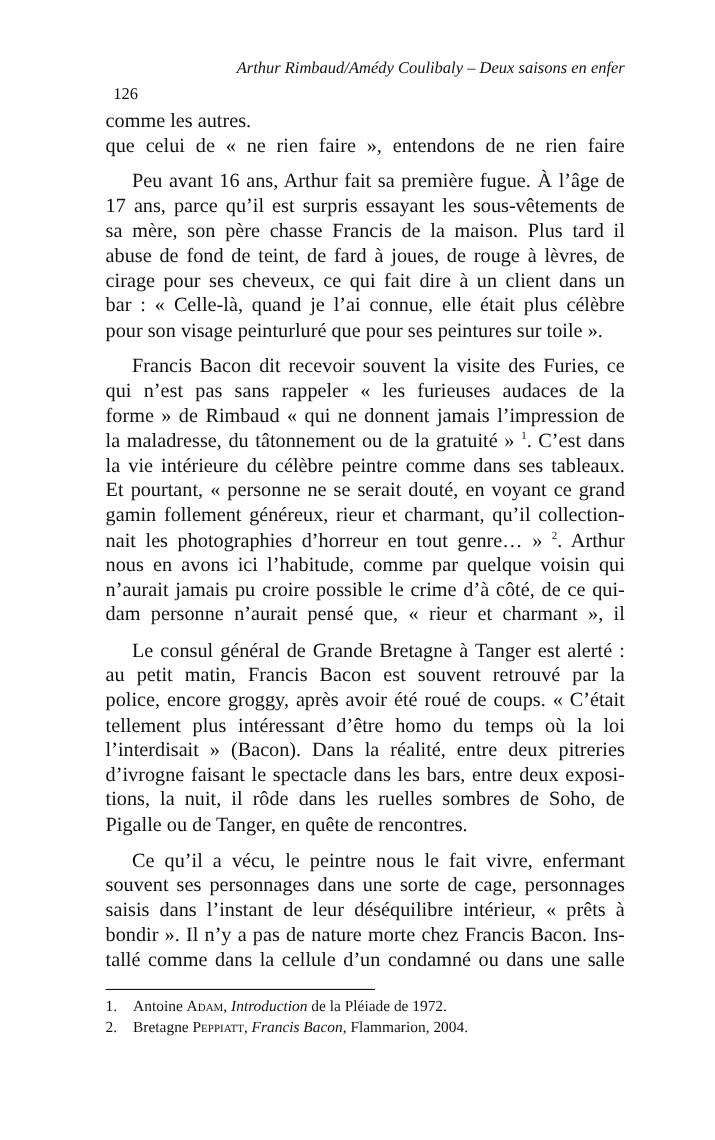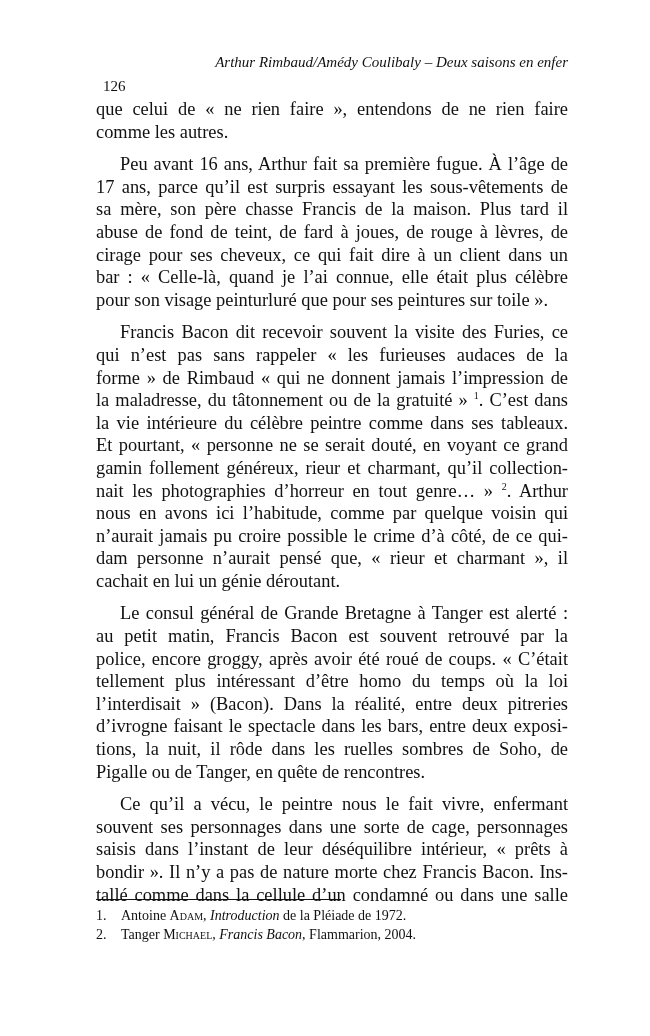--- a/index.html
+++ b/index.html
@@ -27,25 +27,25 @@
 <body>
 
 <div class="header">
   <span class="page-num">126</span>
   <span class="running-title">Arthur Rimbaud/Amédy Coulibaly – Deux saisons en enfer</span>
 </div>
 
 <div class="body">
 
   <div>
+    <div class="line last">
+        <span>comme les autres.</span>
+      </div>
     <div class="line">
         <span>que celui de « ne rien faire », entendons de ne rien faire</span>
-      </div>
-    <div class="line last">
-        <span>comme les autres.</span>
       </div>
   </div>
   <div class="para-gap"></div>
 
   <div>
     <div class="line indent">
         <span>Peu avant 16 ans, Arthur fait sa première fugue. À l’âge de</span>
       </div>
     <div class="line">
         <span>17 ans, parce qu’il est surpris essayant les sous-vêtements de</span>
@@ -95,23 +95,20 @@
       </div>
     <div class="line">
         <span>nous en avons ici l’habitude, comme par quelque voisin qui</span>
       </div>
     <div class="line">
         <span>n’aurait jamais pu croire possible le crime d’à côté, de ce qui-</span>
       </div>
     <div class="line">
         <span>dam personne n’aurait pensé que, « rieur et charmant », il</span>
       </div>
-    <div class="line last">
-        <span>cachait en lui un génie déroutant.</span>
-      </div>
   </div>
   <div class="para-gap"></div>
 
   <div>
     <div class="line indent">
         <span>Le consul général de Grande Bretagne à Tanger est alerté :</span>
       </div>
     <div class="line">
         <span>au petit matin, Francis Bacon est souvent retrouvé par la</span>
       </div>
@@ -157,15 +154,15 @@
 
 <div class="fn-rule"></div>
 
 <div class="footnotes">
   <div class="fn">
     <span class="fn-num">1.</span>
     <span><span>Antoine</span> <span class="sc">Adam</span>, <em>Introduction</em> <span>de la Pléiade de 1972.</span></span>
   </div>
   <div class="fn">
     <span class="fn-num">2.</span>
-    <span><span>Tanger</span> <span class="sc">Michael</span>, <em>Francis Bacon</em><span>, Flammarion, 2004.</span></span>
+    <span><span>Bretagne</span> <span class="sc">Peppiatt</span>, <em>Francis Bacon</em><span>, Flammarion, 2004.</span></span>
   </div>
 </div>
 
 </body></html>

